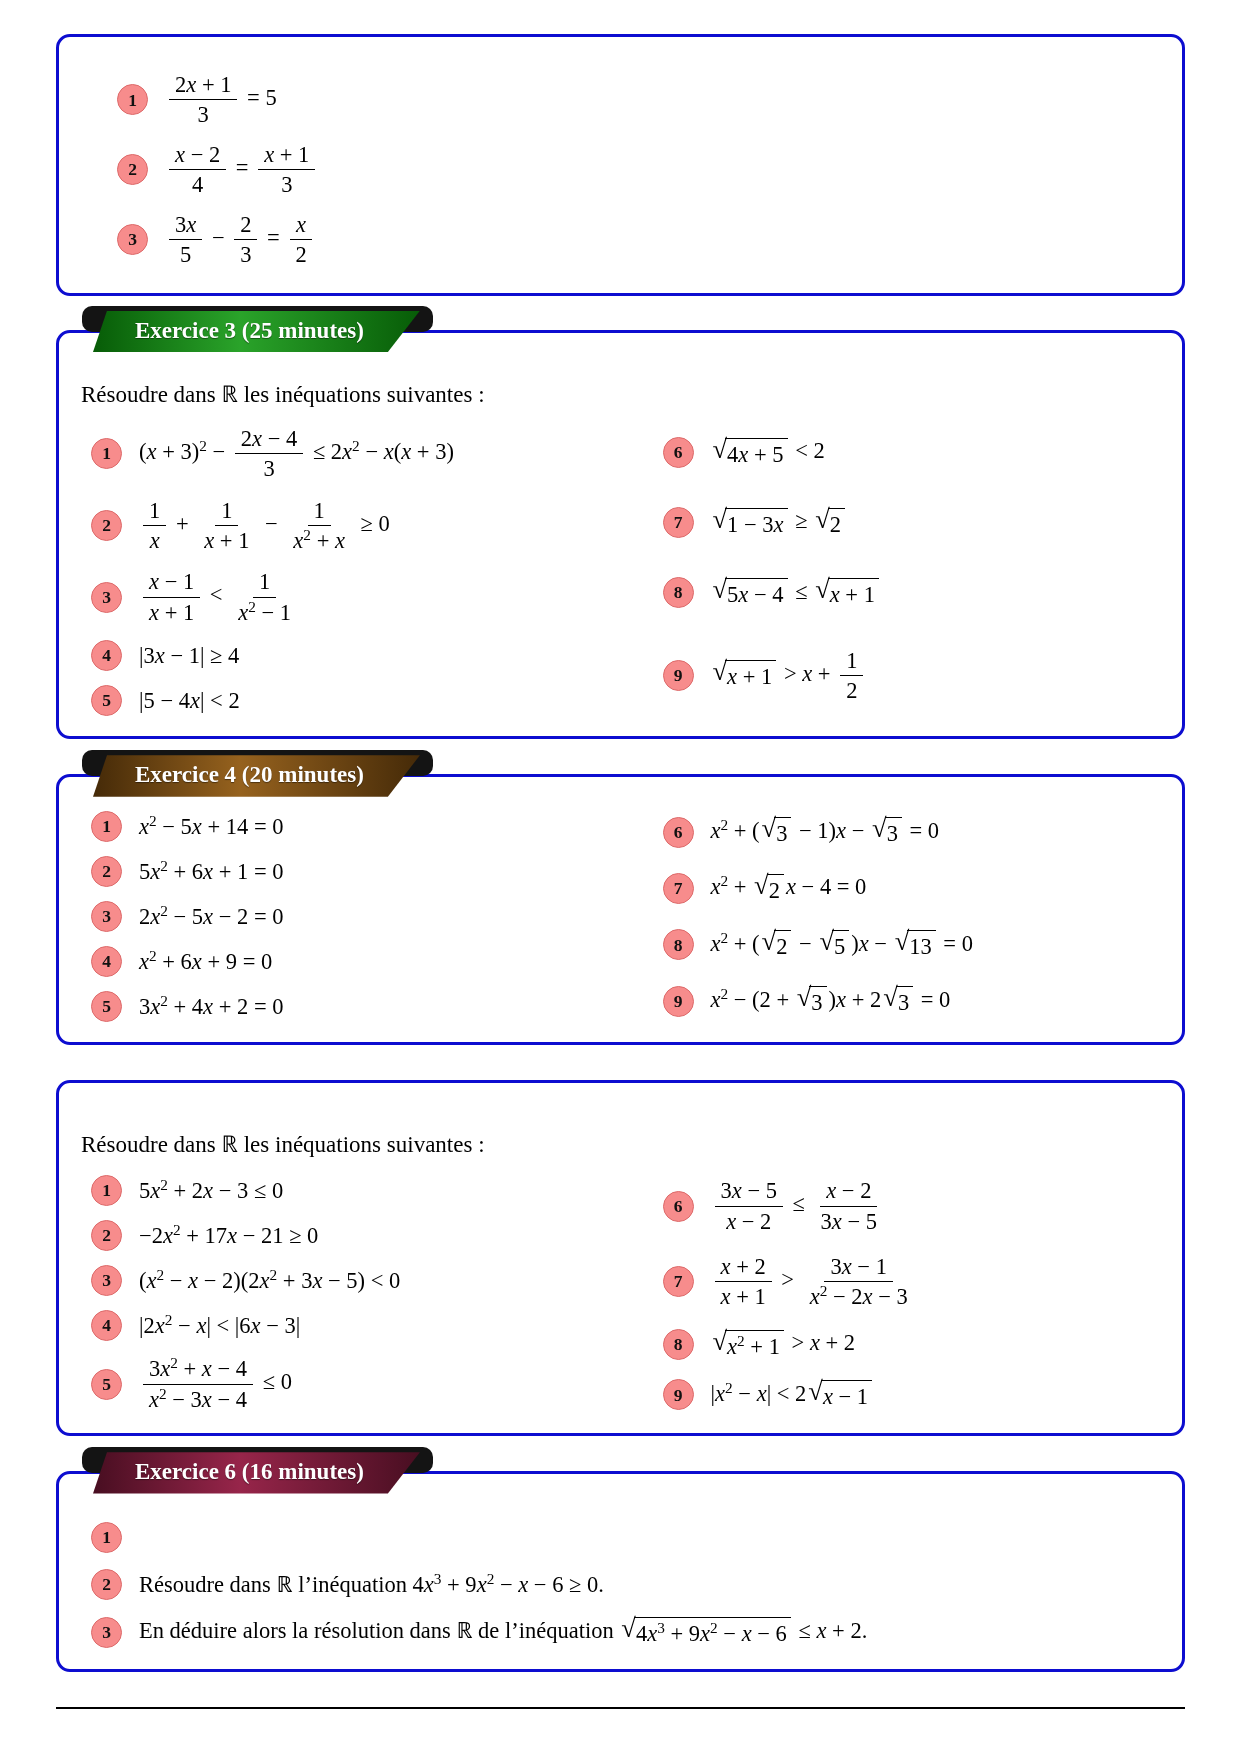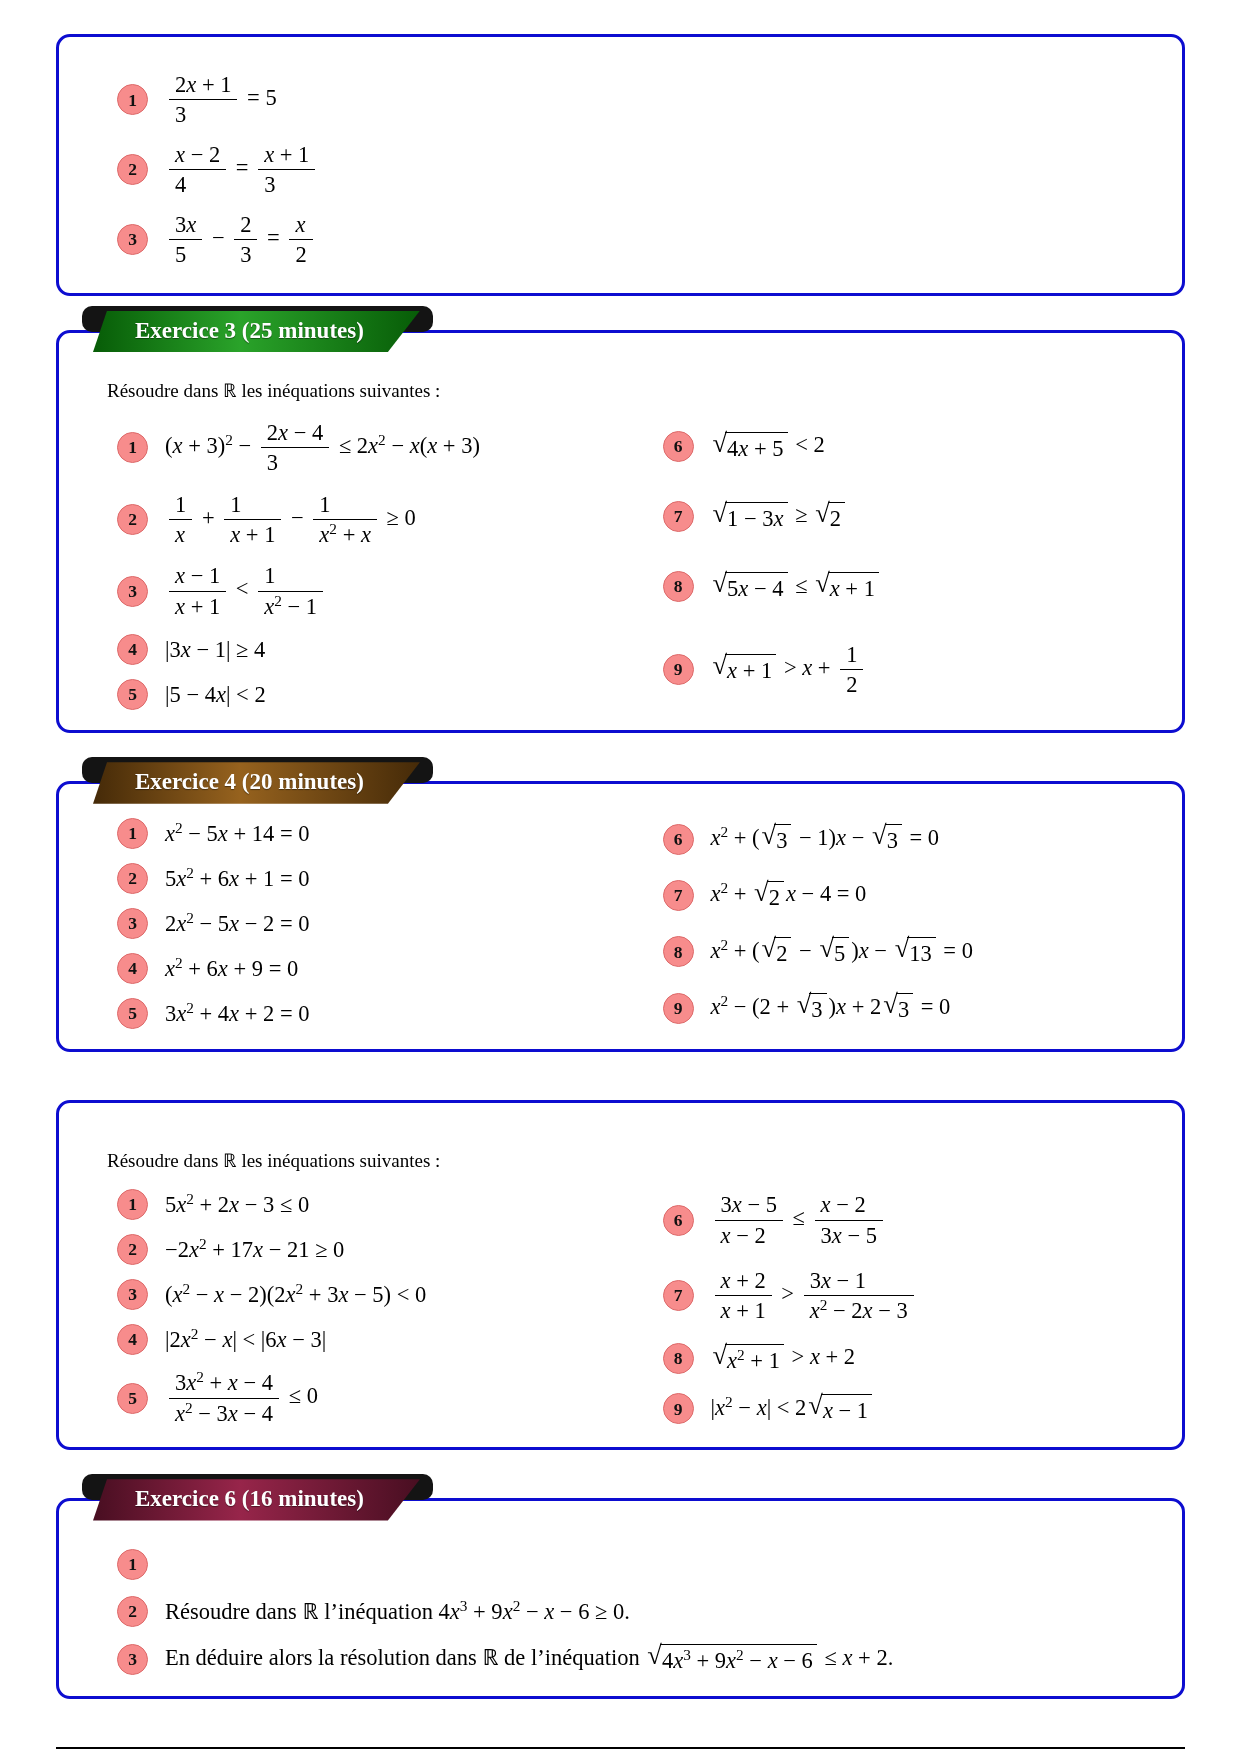--- a/index.html
+++ b/index.html
@@ -10,57 +10,57 @@
     display:flex;flex-direction:column;
     font-family:"Liberation Serif",serif;
     color:#000;
     overflow:hidden;
   }
   .card{
     position:relative;
     border:3px solid #0d0dd0;
     border-radius:14px;
     background:#fff;
-    padding:22px 44px 20px;
-    margin-bottom:48px;
+    padding:22px 18px 20px;
+    margin-bottom:35px;
   }
   .card.has-banner{padding-top:34px;}
   
   .banner-wrap{position:absolute;top:-22px;left:34px;z-index:2;}
   .banner-fold{
     position:absolute;top:-5px;left:-11px;right:-13px;height:26px;
     background:#141414;border-radius:10px;z-index:0;
   }
   .banner{
     position:relative;z-index:1;
     clip-path:polygon(14px 0,100% 0,calc(100% - 32px) 100%,0 100%);
     padding:7px 56px 8px 42px;
     color:#fff;font-weight:700;font-size:23px;line-height:1.15;
     font-family:"Liberation Serif",serif;
     white-space:nowrap;
     text-shadow:0 1px 1px rgba(0,0,0,.45);
   }
-  .intro{font-size:19px;margin:10px 0 16px 4px;}
+  .intro{font-size:23px;margin:10px 0 16px 4px;}
   .cols{display:flex;gap:26px;}
   .col{flex:1 1 50%;display:flex;flex-direction:column;justify-content:space-around;gap:14px;}
   .col-left{padding-left:14px;}
   .col-right{padding-left:44px;}
   .single{display:flex;flex-direction:column;gap:16px;padding-left:14px;}
   .item{display:flex;align-items:center;gap:17px;font-size:22.5px;line-height:1.3;}
   .numbadge{
     flex:0 0 auto;width:29px;height:29px;border-radius:50%;
     background:#f78c8c;border:1.5px solid #dd6a6a;
     display:flex;align-items:center;justify-content:center;
     font-weight:700;font-size:17.5px;color:#111;
     font-family:"Liberation Serif",serif;
   }
   
   .mathline{display:inline-block;}
   .math i{font-style:italic;}
-  .frac{display:inline-flex;flex-direction:column;vertical-align:middle;margin:0 4px;line-height:1.22;}
+  .frac{display:inline-flex;flex-direction:column;align-items:center;vertical-align:middle;margin:0 4px;line-height:1.22;}
   .fn{border-bottom:1.8px solid #000;padding:0 6px 1px;}
   .fd{padding:1px 6px 0;}
   .sqrt{display:inline-flex;align-items:flex-start;vertical-align:middle;margin:0 2px;}
   .rsym{font-size:1.18em;line-height:.95;display:inline-block;transform:translateY(-1px);}
   .rad{border-top:1.8px solid #000;padding:1px 4px 0 2px;margin-left:-2px;display:inline-block;}
   sup{font-size:.68em;line-height:0;}
   
   .card-cont{padding:34px 30px 24px 44px;margin-bottom:34px;}
   .card-cont .single{gap:12px;}
   

